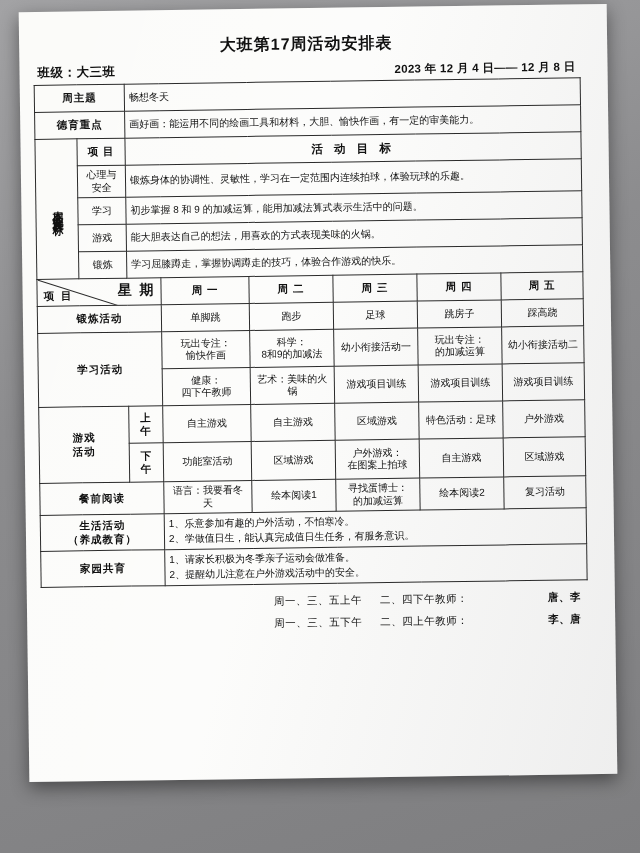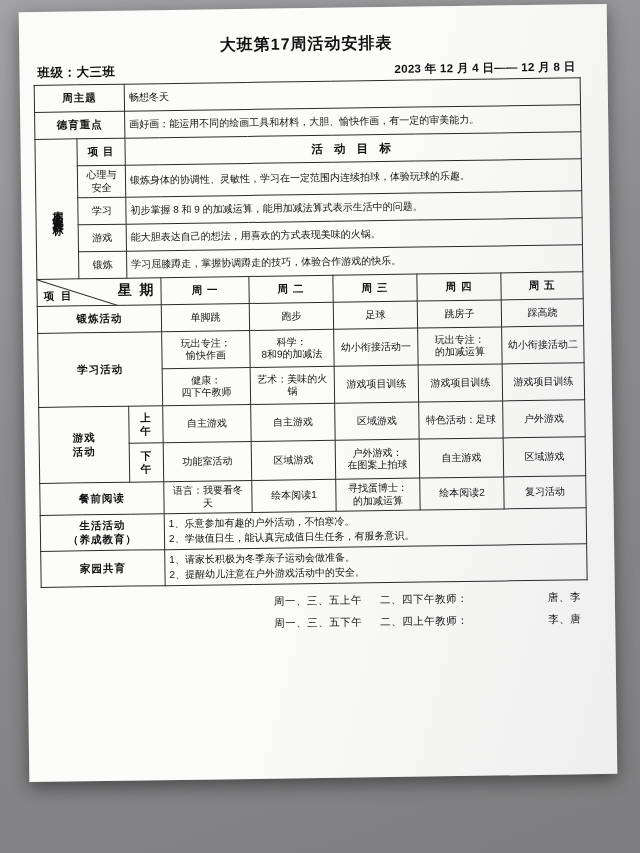--- a/index.html
+++ b/index.html
@@ -121,21 +121,21 @@
     padding-right: 6px;
   }
   .foot .row {
     display: flex;
     justify-content: flex-end;
     gap: 18px;
     margin-bottom: 8px;
     letter-spacing: 0.5px;
   }
   .foot .row .seg2 { min-width: 150px; }
-  .foot .row .names { font-weight: normal; }
+  .foot .row .names { font-weight: bold; }
   .bottom-block td { height: 30px; }
   .multi { font-size: 10px; line-height: 1.45; text-align: left; }
 </style>
 </head>
 <body>
 
 <div id="page">
   <div id="sheet">
     <div class="inner">
 

